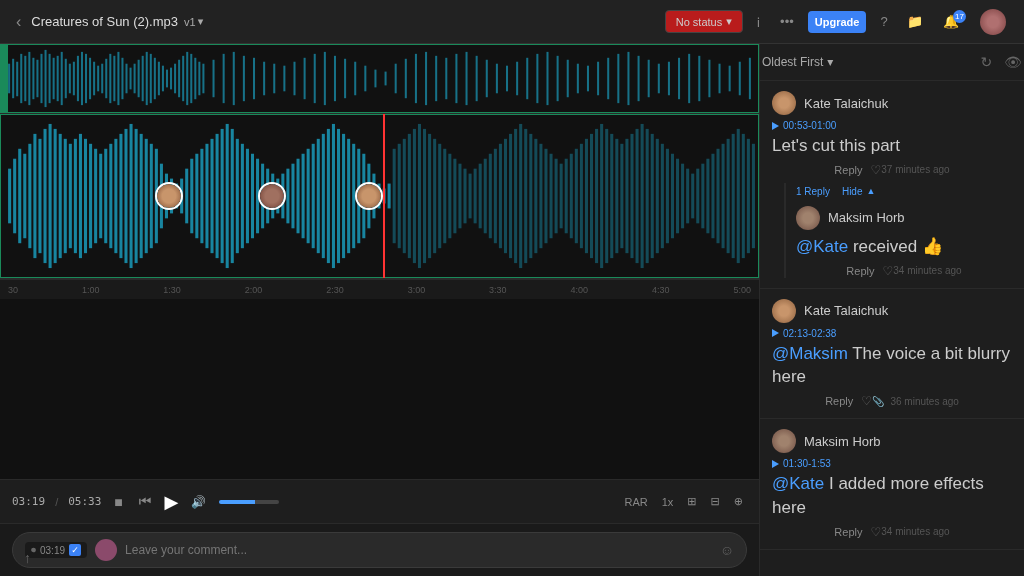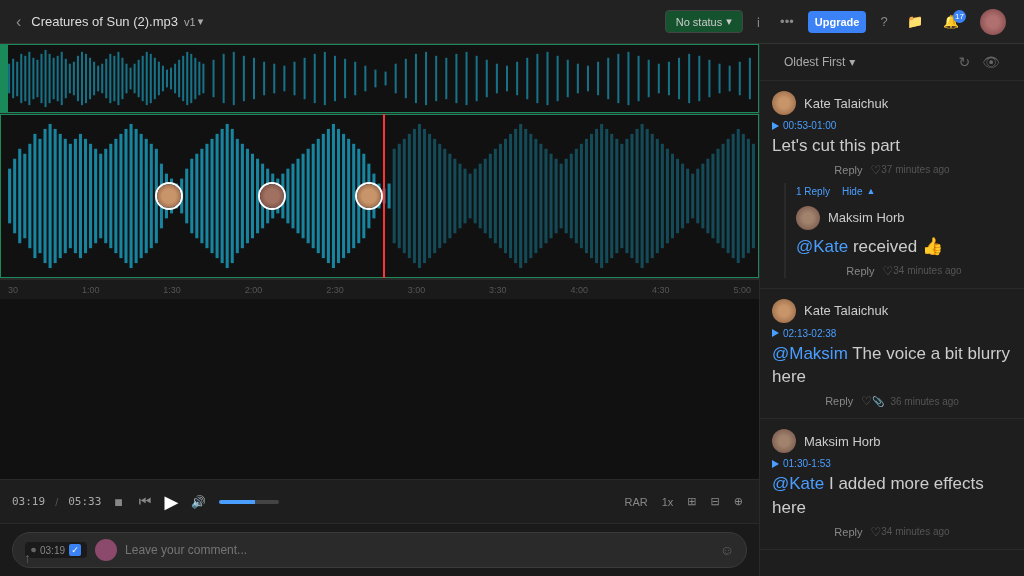--- a/index.html
+++ b/index.html
@@ -48,21 +48,21 @@
       align-items: center;
       gap: 2px;
       cursor: pointer;
     }
     .topbar-right {
       display: flex;
       align-items: center;
       gap: 8px;
     }
     .status-btn {
-      background: #14532d;
+      background: #b91c1c;
       border: 1px solid #444;
       color: #ccc;
       padding: 4px 10px;
       border-radius: 4px;
       cursor: pointer;
       font-size: 11px;
       display: flex;
       align-items: center;
       gap: 4px;
     }
@@ -287,21 +287,21 @@
     
     .comments-sidebar {
       width: 265px;
       background: #1e1e1e;
       border-left: 1px solid #2a2a2a;
       display: flex;
       flex-direction: column;
       overflow: hidden;
     }
     .comments-header {
-      padding: 10px 24px;
+      padding: 10px 2px;
       display: flex;
       justify-content: space-between;
       border-bottom: 1px solid #2a2a2a;
     }
     .sort-btn {
       color: #aaa;
       font-size: 12px;
       cursor: pointer;
       display: flex;
       align-items: center;

